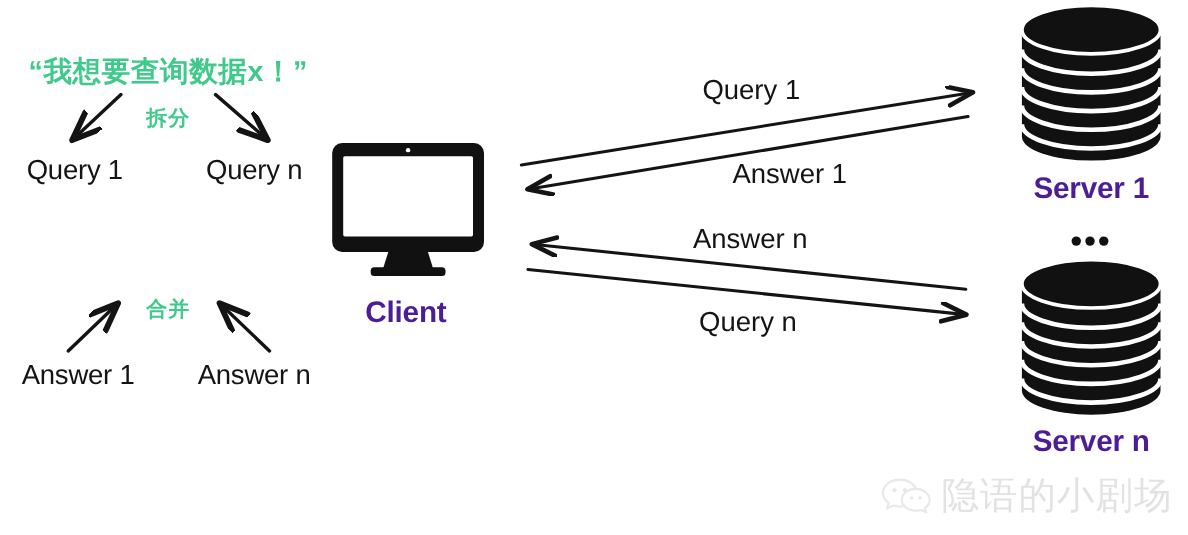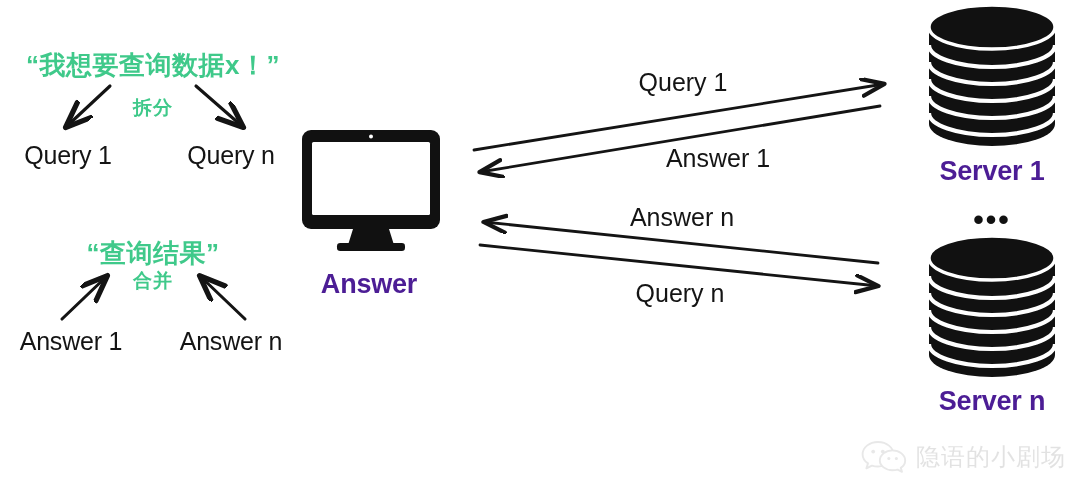--- a/index.html
+++ b/index.html
@@ -72,21 +72,21 @@
   #watermark {
     position: absolute;
     right: 14px;
     bottom: 12px;
     display: flex;
     align-items: center;
     gap: 9px;
     opacity: 0.40;
   }
   #watermark .wm-text {
-    font-size: 24px;
+    font-size: 34px;
     color: #b9b9b9;
     font-family: Liberation Mono, monospace;
     white-space: nowrap;
     letter-spacing: 1px;
   }
   .wm-icon { display: block; }
 
   
   .ctr { transform: translateX(-50%); }
 </style>
@@ -179,29 +179,28 @@
   </svg>
 
   <div class="abs ctr lbl-green quote-green" style="left:153px; top:48px;">“我想要查询数据x！”</div>
 
   <div class="abs ctr lbl-green op-green" style="left:153px; top:95px;">拆分</div>
 
   <div class="abs ctr lbl-mono-black" style="left:68px; top:141px;">Query 1</div>
 
   <div class="abs ctr lbl-mono-black" style="left:231px; top:141px;">Query n</div>
 
-  <div class="abs ctr lbl-green quote-green" style="left:153px; top:236px;">“查询结果”</div>
 
   <div class="abs ctr lbl-green op-green" style="left:153px; top:268px;">合并</div>
 
   <div class="abs ctr lbl-mono-black" style="left:71px; top:327px;">Answer 1</div>
 
   <div class="abs ctr lbl-mono-black" style="left:231px; top:327px;">Answer n</div>
 
-  <div class="abs ctr node-title" style="left:369px; top:269px;">Answer</div>
+  <div class="abs ctr node-title" style="left:369px; top:269px;">Client</div>
 
   <div class="abs ctr flow-label" style="left:683px; top:68px;">Query 1</div>
 
   <div class="abs ctr flow-label" style="left:718px; top:144px;">Answer 1</div>
 
   <div class="abs ctr flow-label" style="left:682px; top:203px;">Answer n</div>
 
   <div class="abs ctr flow-label" style="left:680px; top:279px;">Query n</div>
 
   <div class="abs ctr node-title" style="left:992px; top:156px;">Server 1</div>

